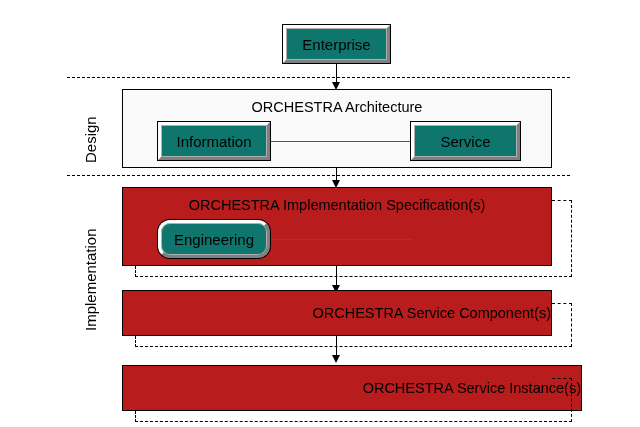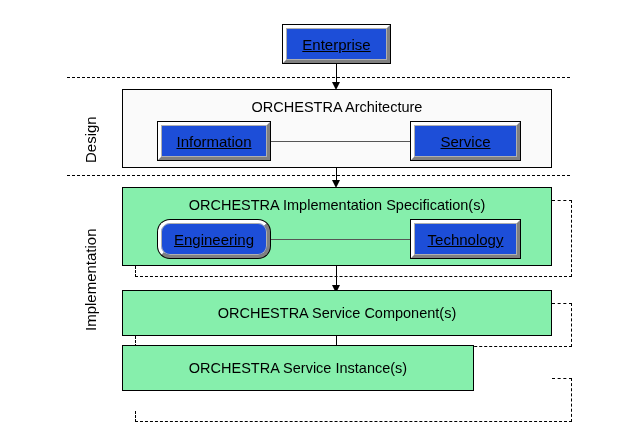--- a/index.html
+++ b/index.html
@@ -4,52 +4,51 @@
 <style>
   html,body{margin:0;padding:0;background:#ffffff;}
   body{width:640px;height:427px;position:relative;overflow:hidden;
        font-family:"Liberation Sans",sans-serif;color:#000;}
 
   #diagram{position:absolute;left:0;top:0;width:640px;height:427px;}
 
   
   .bevel{
     position:absolute;
-    background:#1d4ed8;
+    background:#0f766e;
     border:3px solid;
     border-color:#ffffff #808080 #808080 #ffffff;
     box-shadow:0 0 0 1px #000000, inset 0 0 0 1px #b0b0b0;
     display:flex;align-items:center;justify-content:center;
     font-size:15px;line-height:1;
     box-sizing:border-box;
     white-space:nowrap;
-    text-decoration:underline;
   }
 
   
   .panel{
     position:absolute;
     border:1px solid #000000;
     box-sizing:border-box;
   }
   .panel.light{background:#fafafa;}
-  .panel.gray{background:#86efac;}
+  .panel.gray{background:#b91c1c;}
   .panel-shadow{
     position:absolute;
     background:#eaeaea;
     z-index:-1;
   }
   .panel-title{
     position:absolute;left:0;right:0;
     text-align:center;
     font-size:14.5px;line-height:1;
     white-space:nowrap;
   }
   .panel-title.centered{
-    top:50%;transform:translateY(-50%);
+    top:50%;transform:translateY(-50%);text-align:right;
   }
 
   
   .side-label{
     position:absolute;
     font-size:15px;
     white-space:nowrap;
     transform-origin:left top;
     transform:rotate(-90deg);
   }
@@ -123,23 +122,20 @@
       <span>ORCHESTRA Implementation Specification(s)</span>
     </div>
   </div>
 
   <div class="hline" style="left:268px;top:239px;width:145px;"></div>
 
   <div class="bevel" style="left:158px;top:220px;width:112px;height:38px;border-radius:12px;">
     <span>Engineering</span>
   </div>
 
-  <div class="bevel" style="left:411px;top:220px;width:109px;height:38px;">
-    <span>Technology</span>
-  </div>
 
   <div class="dash-v" style="left:135px;top:266px;height:11px;"></div>
   <div class="dash-h" style="left:135px;top:276px;width:437px;"></div>
   <div class="dash-v" style="left:571px;top:200px;height:77px;"></div>
   <div class="dash-h" style="left:552px;top:200px;width:20px;"></div>
 
   <div class="vline" style="left:336px;top:266px;height:22px;"></div>
   <div class="arrowhead" style="left:331.5px;top:285px;"></div>
 
   <div class="panel-shadow" style="left:130px;top:298px;width:430px;height:46px;"></div>
@@ -151,21 +147,21 @@
 
   <div class="dash-v" style="left:135px;top:336px;height:11px;"></div>
   <div class="dash-h" style="left:135px;top:346px;width:437px;"></div>
   <div class="dash-v" style="left:571px;top:303px;height:44px;"></div>
   <div class="dash-h" style="left:552px;top:303px;width:20px;"></div>
 
   <div class="vline" style="left:336px;top:336px;height:22px;"></div>
   <div class="arrowhead" style="left:331.5px;top:355px;"></div>
 
   <div class="panel-shadow" style="left:130px;top:373px;width:430px;height:46px;"></div>
-  <div class="panel gray" style="left:122px;top:345px;width:352px;height:46px;">
+  <div class="panel gray" style="left:122px;top:365px;width:460px;height:46px;">
     <div class="panel-title centered">
       <span>ORCHESTRA Service Instance(s)</span>
     </div>
   </div>
 
   <div class="dash-v" style="left:135px;top:411px;height:11px;"></div>
   <div class="dash-h" style="left:135px;top:421px;width:437px;"></div>
   <div class="dash-v" style="left:571px;top:378px;height:44px;"></div>
   <div class="dash-h" style="left:552px;top:378px;width:20px;"></div>
 

